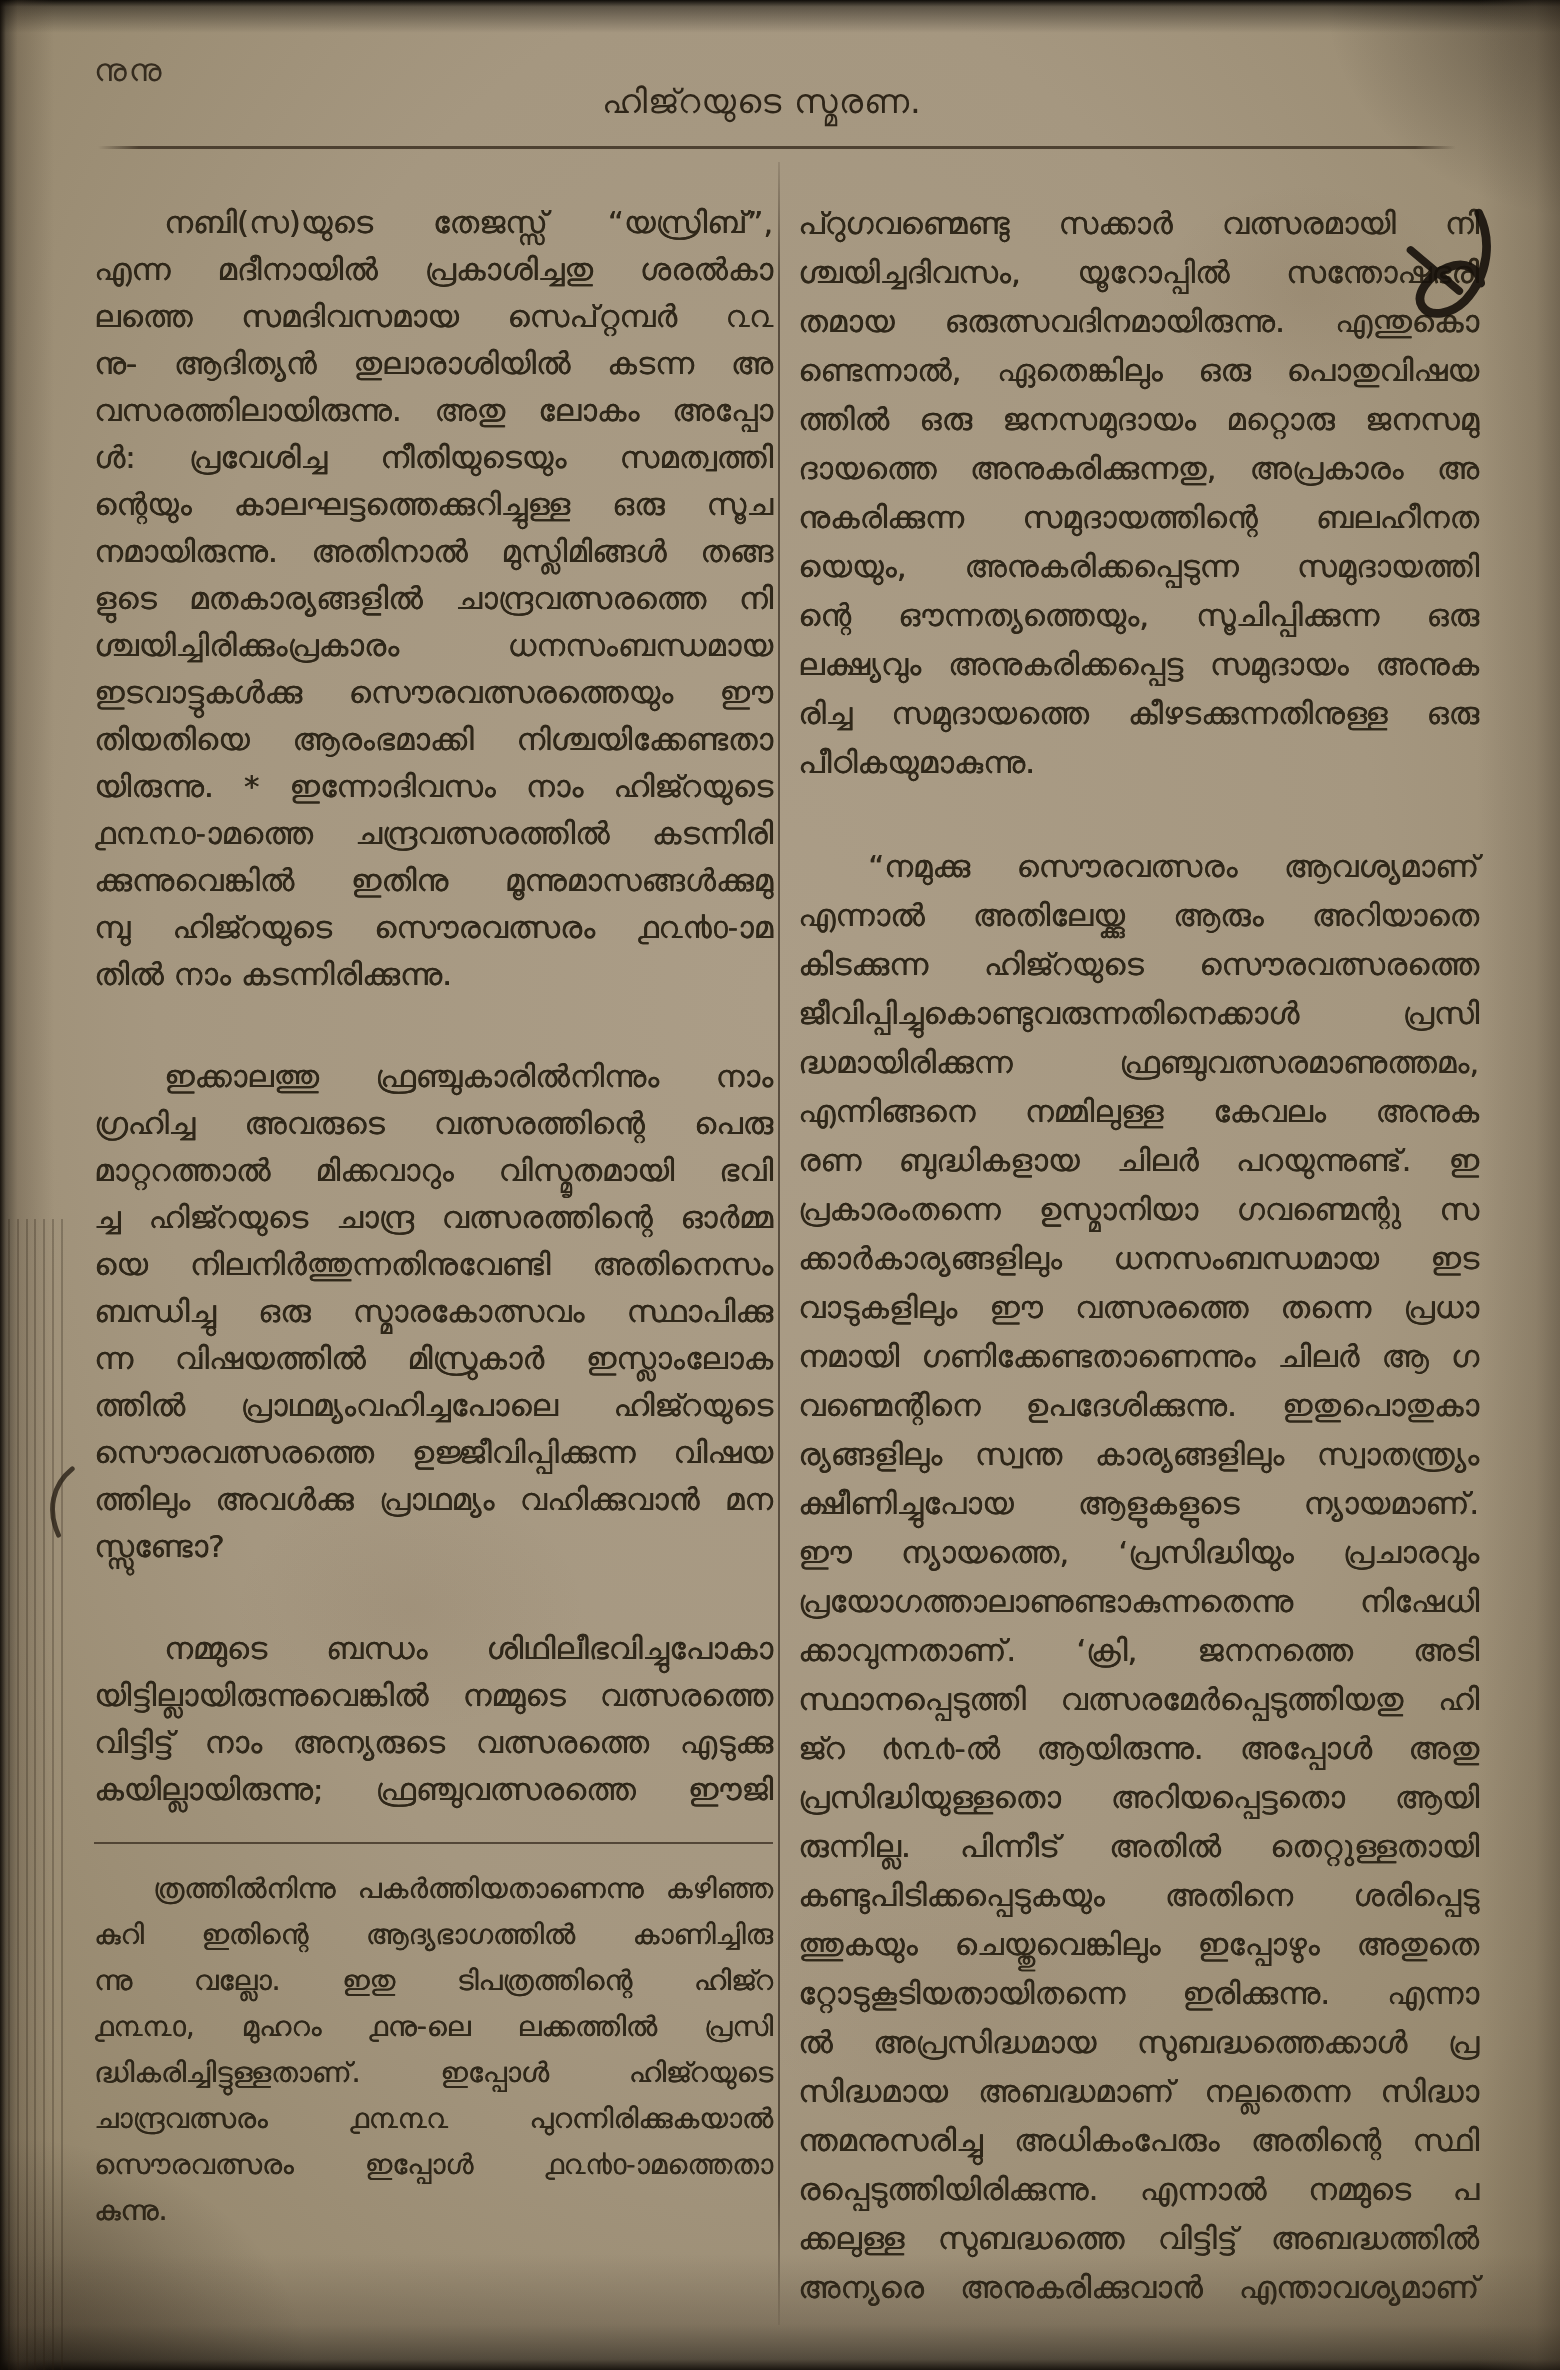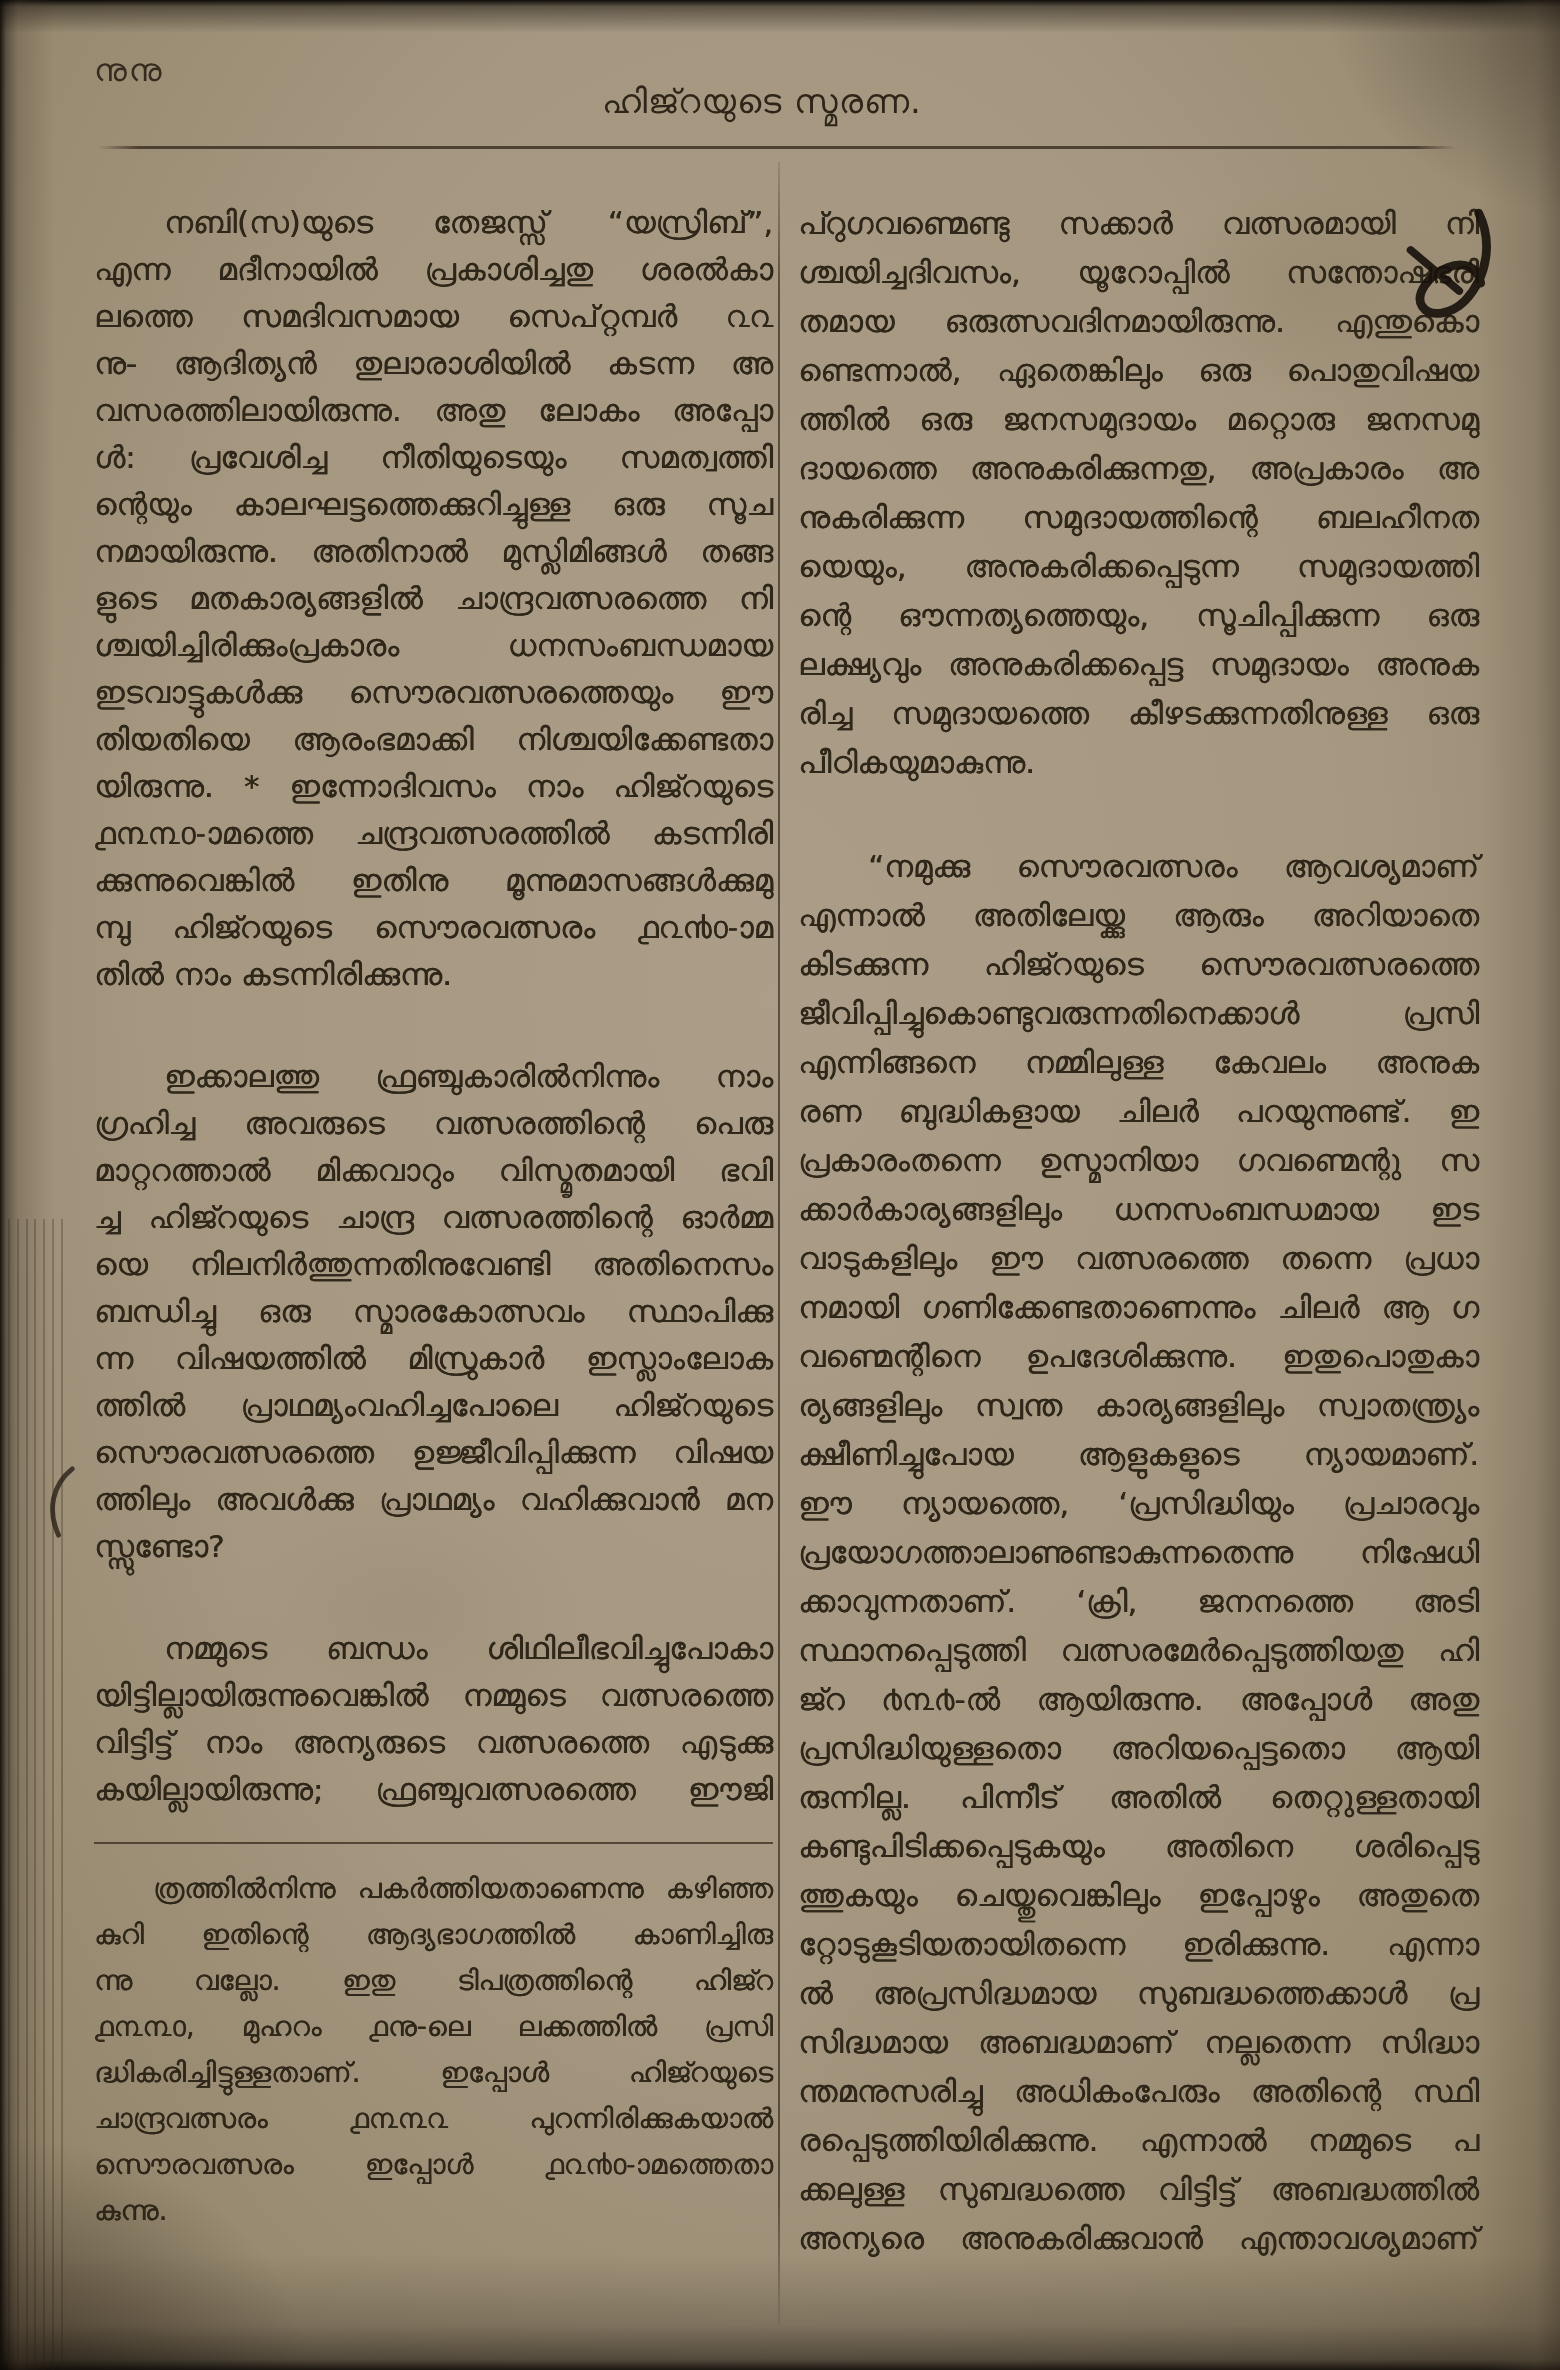--- a/index.html
+++ b/index.html
@@ -129,20 +129,21 @@
           <div class="line">ന്റെ ഔന്നത്യത്തെയും, സൂചിപ്പിക്കുന്ന ഒരു</div>
           <div class="line">ലക്ഷ്യവും അനുകരിക്കപ്പെട്ട സമുദായം അനുക</div>
           <div class="line">രിച്ച സമുദായത്തെ കീഴടക്കുന്നതിനുള്ള ഒരു</div>
           <div class="line pend">പീഠികയുമാകുന്നു.</div>
         </div>
         <div class="para indent">
           <div class="line">“നമുക്കു സൌരവത്സരം ആവശ്യമാണ്</div>
           <div class="line">എന്നാൽ അതിലേയ്ക്കു ആരും അറിയാതെ</div>
           <div class="line">കിടക്കുന്ന ഹിജ്റയുടെ സൌരവത്സരത്തെ</div>
           <div class="line">ജീവിപ്പിച്ചുകൊണ്ടുവരുന്നതിനെക്കാൾ പ്രസി</div>
+          <div class="line">ദ്ധമായിരിക്കുന്ന ഫ്രഞ്ചുവത്സരമാണുത്തമം,</div>
           <div class="line">എന്നിങ്ങനെ നമ്മിലുള്ള കേവലം അനുക</div>
           <div class="line">രണ ബുദ്ധികളായ ചിലർ പറയുന്നുണ്ട്. ഇ</div>
           <div class="line">പ്രകാരംതന്നെ ഉസ്മാനിയാ ഗവണ്മെന്റു സ</div>
           <div class="line">ക്കാർകാര്യങ്ങളിലും ധനസംബന്ധമായ ഇട</div>
           <div class="line">വാടുകളിലും ഈ വത്സരത്തെ തന്നെ പ്രധാ</div>
           <div class="line">നമായി ഗണിക്കേണ്ടതാണെന്നും ചിലർ ആ ഗ</div>
           <div class="line">വണ്മെന്റിനെ ഉപദേശിക്കുന്നു. ഇതുപൊതുകാ</div>
           <div class="line">ര്യങ്ങളിലും സ്വന്ത കാര്യങ്ങളിലും സ്വാതന്ത്ര്യം</div>
           <div class="line">ക്ഷീണിച്ചുപോയ ആളുകളുടെ ന്യായമാണ്.</div>
           <div class="line">ഈ ന്യായത്തെ, ‘പ്രസിദ്ധിയും പ്രചാരവും</div>

